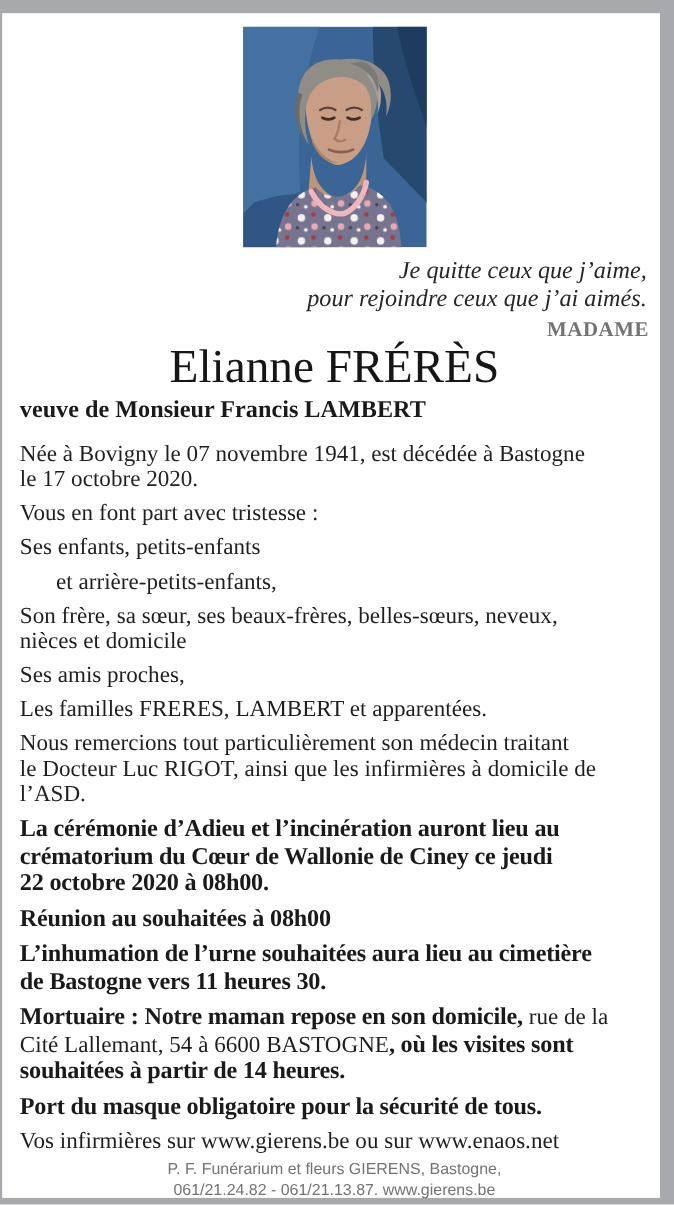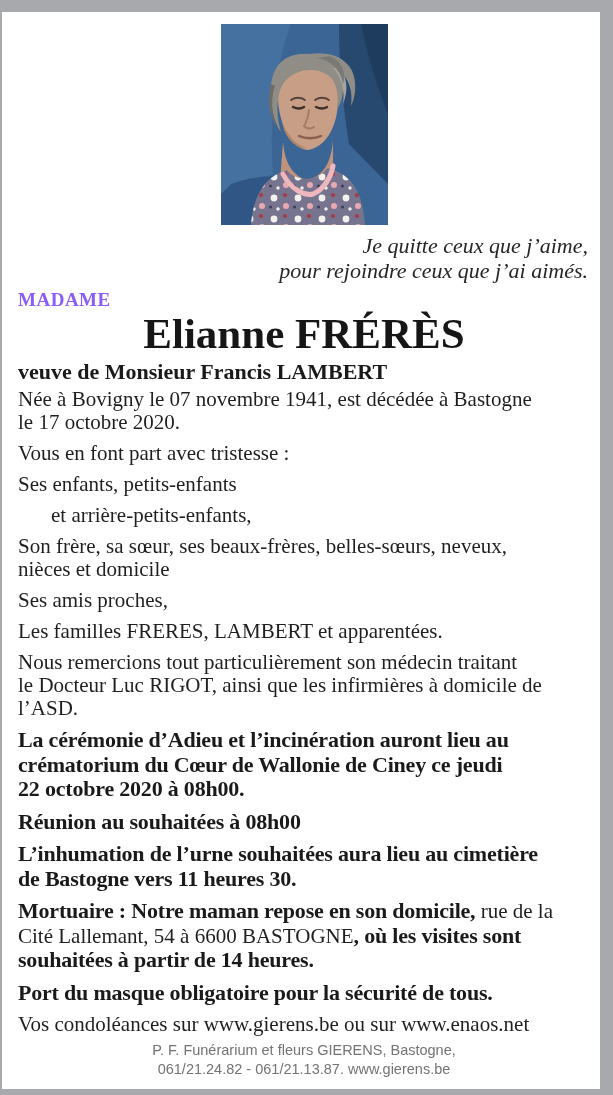--- a/index.html
+++ b/index.html
@@ -33,44 +33,44 @@
     text-align: right;
     font-style: italic;
     font-size: 22px;
     line-height: 25px;
     color: #262626;
   }
   .quote .qline { display: block; }
   
   .madame {
     margin-top: 6px;
-    text-align: left;
+    text-align: right;
     font-weight: bold;
     font-size: 19px;
     line-height: 22px;
     letter-spacing: 0.5px;
-    color: #8b5cf6;
+    color: #737373;
   }
   .deceased-name {
     text-align: center;
-    font-weight: bold;
+    font-weight: normal;
     font-size: 43px;
     line-height: 46px;
     color: #161616;
   }
   .widow {
     margin-top: 2px;
     text-align: left;
     font-weight: bold;
     font-size: 22px;
     line-height: 26px;
     color: #1a1a1a;
   }
   
-  .body-text { margin-top: 3px; }
+  .body-text { margin-top: 16px; }
   .para {
     margin: 0 0 8px 0;
     font-size: 21px;
     line-height: 23px;
   }
   .para .tline { display: block; }
   .para.bold {
     font-weight: bold;
     font-size: 22px;
     line-height: 24.5px;
@@ -188,21 +188,21 @@
 
     <p class="para bold">
       <span class="tline">L’inhumation de l’urne souhaitées aura lieu au cimetière</span>
       <span class="tline">de Bastogne vers 11 heures 30.</span>
     </p>
 
     <p class="para mixed"><span class="seg-bold">Mortuaire : Notre maman repose en son domicile,</span><span class="seg-reg"> rue de la Cité Lallemant, 54 à 6600 BASTOGNE</span><span class="seg-bold">, où les visites sont souhaitées à partir de 14 heures.</span></p>
 
     <p class="para bold">Port du masque obligatoire pour la sécurité de tous.</p>
 
-    <p class="para last">Vos condoléances sur www.gierens.be ou sur www.enaos.net</p>
+    <p class="para last">Vos infirmières sur www.gierens.be ou sur www.enaos.net</p>
 
   </div>
 
   <div class="footer">
     <span class="fline">P. F. Funérarium et fleurs GIERENS, Bastogne,</span>
     <span class="fline">061/21.24.82 - 061/21.13.87. www.gierens.be</span>
   </div>
 
 </div>
 

